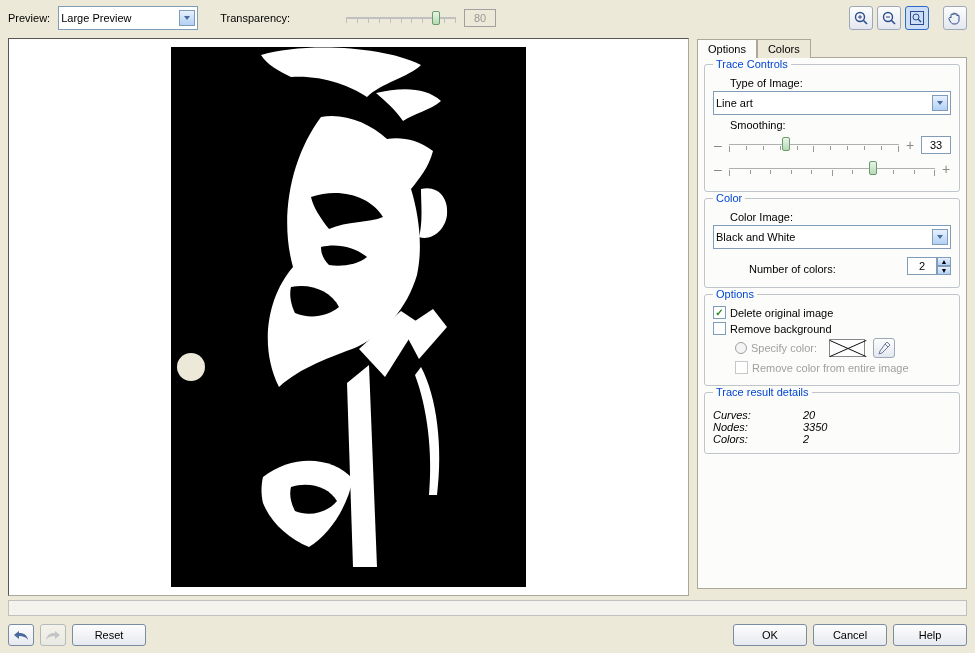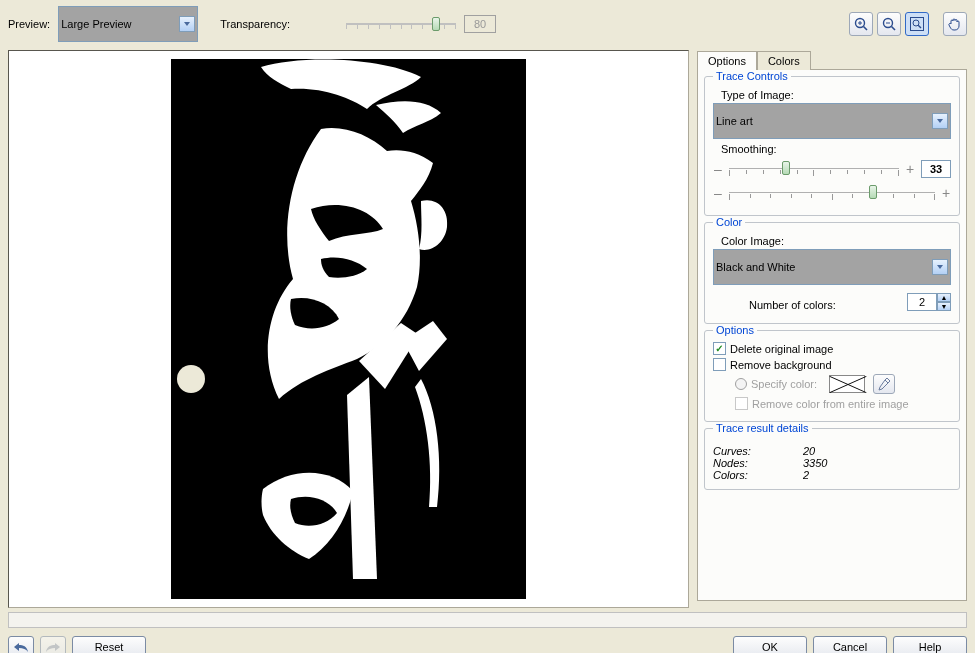--- a/index.html
+++ b/index.html
@@ -1,20 +1,20 @@
 <!DOCTYPE html>
 <html><head>
 <meta charset="utf-8">
 <style>
 * { box-sizing: border-box; margin: 0; padding: 0; font-family: Tahoma, sans-serif; font-size: 11px; }
 body { background: #ece9d8; width: 975px; height: 653px; position: relative; overflow: hidden; }
 
 .toolbar { display: flex; align-items: center; padding: 6px 8px; gap: 8px; }
 .toolbar label { color: #000; }
-.dropdown { background: #a3a3a3; border: 1px solid #7f9db9; height: 36px; padding: 1px 2px; display: flex; align-items: center; justify-content: space-between; cursor: pointer; }
+.dropdown { background: #ffffff; border: 1px solid #7f9db9; height: 24px; padding: 1px 2px; display: flex; align-items: center; justify-content: space-between; cursor: pointer; }
 .dropdown .dd-btn { width: 16px; height: 16px; background: linear-gradient(#e7f1fd,#b3d0f5); border: 1px solid #7f9db9; display: flex; align-items: center; justify-content: center; }
 .dropdown .dd-btn svg { width: 8px; height: 8px; }
 .disabled-text { color: #a0a0a0; }
 .mini-slider { width: 110px; height: 20px; position: relative; display: flex; align-items: center; }
 .mini-slider .track { position: absolute; top: 9px; left: 0; right: 0; height: 2px; background: #c0c0c0; }
 .mini-slider .ticks { position: absolute; top: 3px; left: 0; right: 0; height: 14px; display: flex; justify-content: space-between; }
 .mini-slider .ticks span { width: 1px; background: #c0c0c0; height: 5px; margin-top: 7px; }
 .mini-slider .thumb { position: absolute; top: 3px; width: 8px; height: 14px; background: linear-gradient(#e8f4e8,#b5dab5); border: 1px solid #6b9b6b; border-radius: 2px; }
 .num-box { width: 32px; height: 18px; border: 1px solid #a0a0a0; background: #ece9d8; text-align: center; display: flex; align-items: center; justify-content: center; color: #999; }
 .tool-btn { width: 24px; height: 24px; border: 1px solid #9da8b8; background: linear-gradient(#fdfdfd,#e4e7ef); border-radius: 3px; display: flex; align-items: center; justify-content: center; cursor: pointer; }
@@ -27,32 +27,32 @@
 
 .side-panel { width: 270px; }
 .tabs { display: flex; }
 .tab { padding: 3px 10px; border: 1px solid #aca899; border-bottom: none; background: #ece9d8; cursor: pointer; position: relative; top: 1px; }
 .tab.active { background: #fcfcfa; z-index: 2; }
 .tab-body { border: 1px solid #aca899; background: #fcfcfa; padding: 6px; height: 532px; }
 
 .group { border: 1px solid #c0c5cb; border-radius: 3px; margin-bottom: 6px; padding: 8px 8px 8px 8px; position: relative; background: #fcfcfa; }
 .group .legend { position: absolute; top: -7px; left: 8px; background: #fcfcfa; padding: 0 3px; color: #0046d5; }
 .group .row { display: flex; align-items: flex-end; margin: 4px 0; gap: 6px; padding-left: 36px; }
-.group label.field { display: block; margin: 4px 0 2px 8px; }
+.group label.field { display: block; margin: 4px 0 2px 17px; }
 
 .wide-dd { width: 100%; }
 .slider-row { display: flex; align-items: center; gap: 6px; margin: 4px 0; }
 .slider-row .pm { color: #888; width: 10px; text-align: center; font-size: 14px; }
 .hslider { flex: 1; height: 20px; position: relative; }
 .hslider .baseline { position: absolute; top: 9px; left: 0; right: 0; height: 1px; background: #b0b0b0; }
 .hslider .tks { position: absolute; left: 0; right: 0; top: 11px; height: 5px; display: flex; justify-content: space-between; }
 .hslider .tks i { width: 1px; height: 4px; background: #999; }
 .hslider .tks i.big { height: 6px; }
 .hslider .th { position: absolute; top: 2px; width: 8px; height: 14px; background: linear-gradient(#e8f4e8,#b5dab5); border: 1px solid #6b9b6b; border-radius: 2px; }
-.val-box { width: 30px; height: 18px; border: 1px solid #7f9db9; background: #fff; text-align: center; display: flex; align-items: center; justify-content: center; font-weight: bold; }
+.val-box { width: 30px; height: 18px; border: 1px solid #7f9db9; background: #fff; text-align: center; display: flex; align-items: center; justify-content: center; }
 
 .spinner { display: flex; align-items: center; }
 .spinner input { width: 30px; height: 18px; border: 1px solid #7f9db9; text-align: center; }
 .spinner .spins { display: flex; flex-direction: column; }
 .spinner .spins div { width: 14px; height: 9px; border: 1px solid #7f9db9; background: linear-gradient(#e7f1fd,#b3d0f5); font-size: 7px; display: flex; align-items: center; justify-content: center; cursor: pointer; }
 
 .chk-row { display: flex; align-items: center; gap: 4px; margin: 3px 0; }
 .chk { width: 13px; height: 13px; border: 1px solid #7f9db9; background: #fff; display: flex; align-items: center; justify-content: center; }
 .chk.checked::after { content: "✓"; color: #218b21; font-size: 10px; font-weight: bold; }
 .radio { width: 12px; height: 12px; border: 1px solid #a0a0a0; border-radius: 50%; background: #f4f4f4; display: flex; align-items: center; justify-content: center; }

